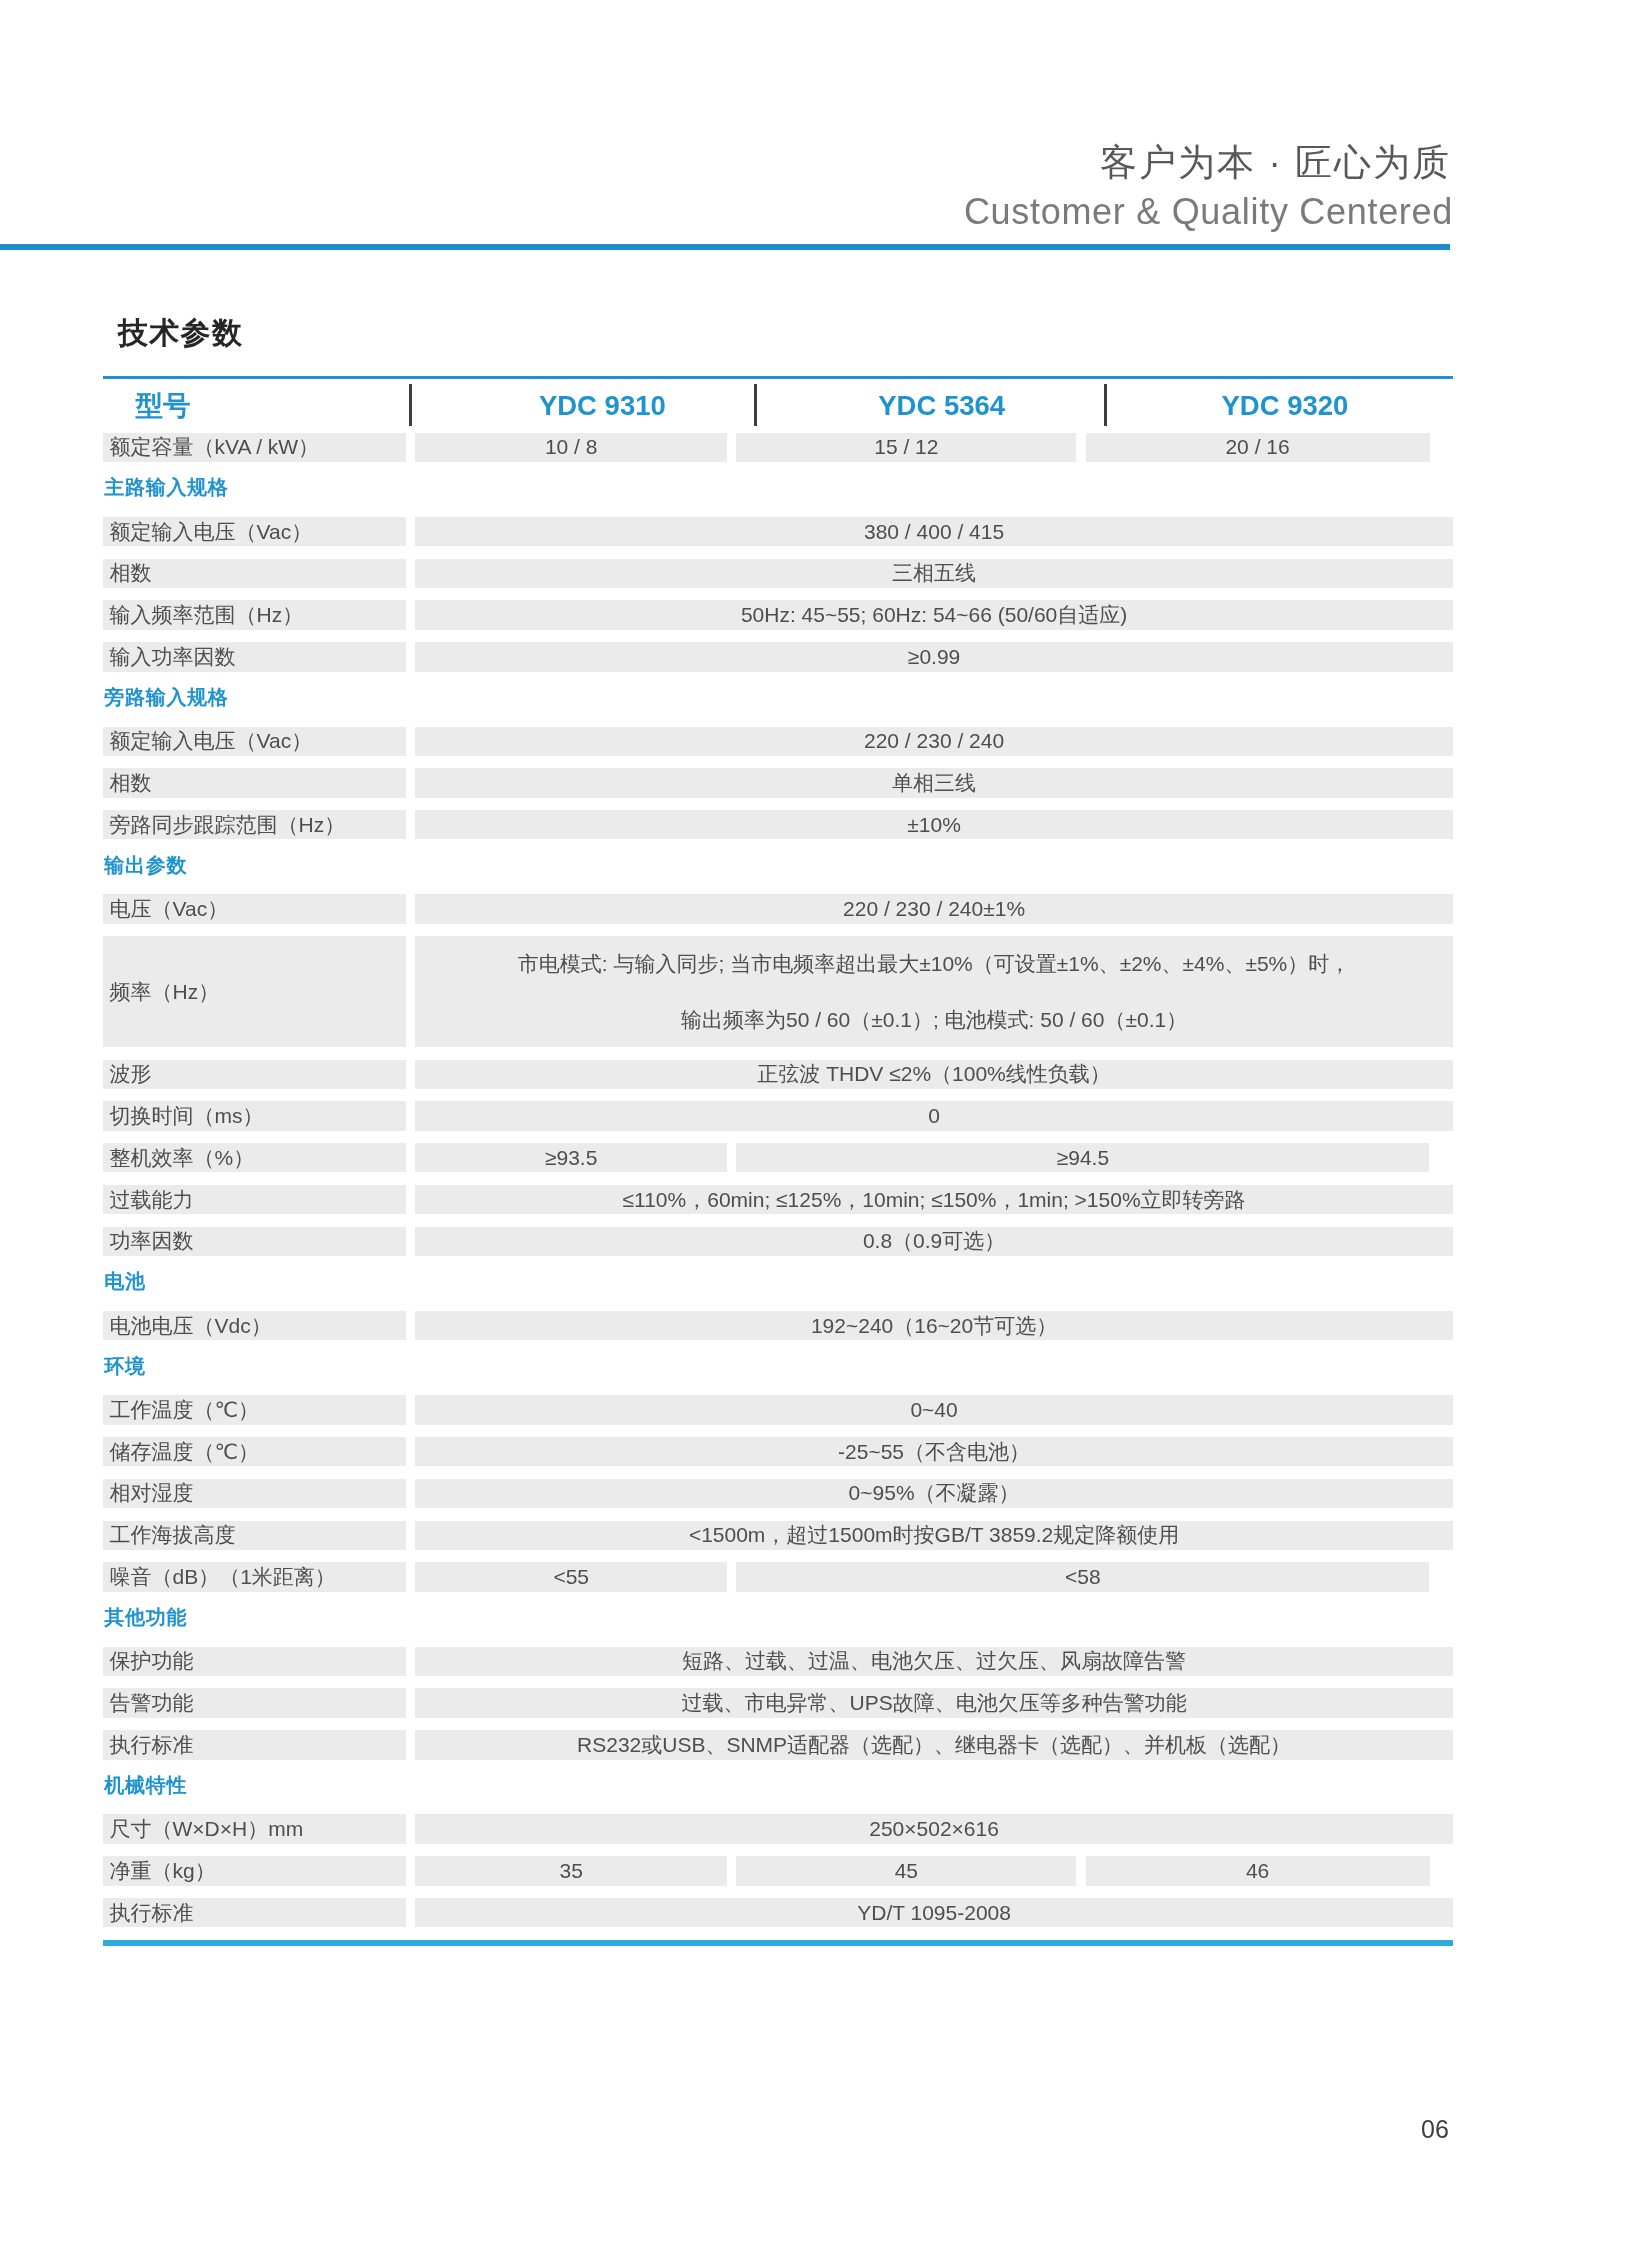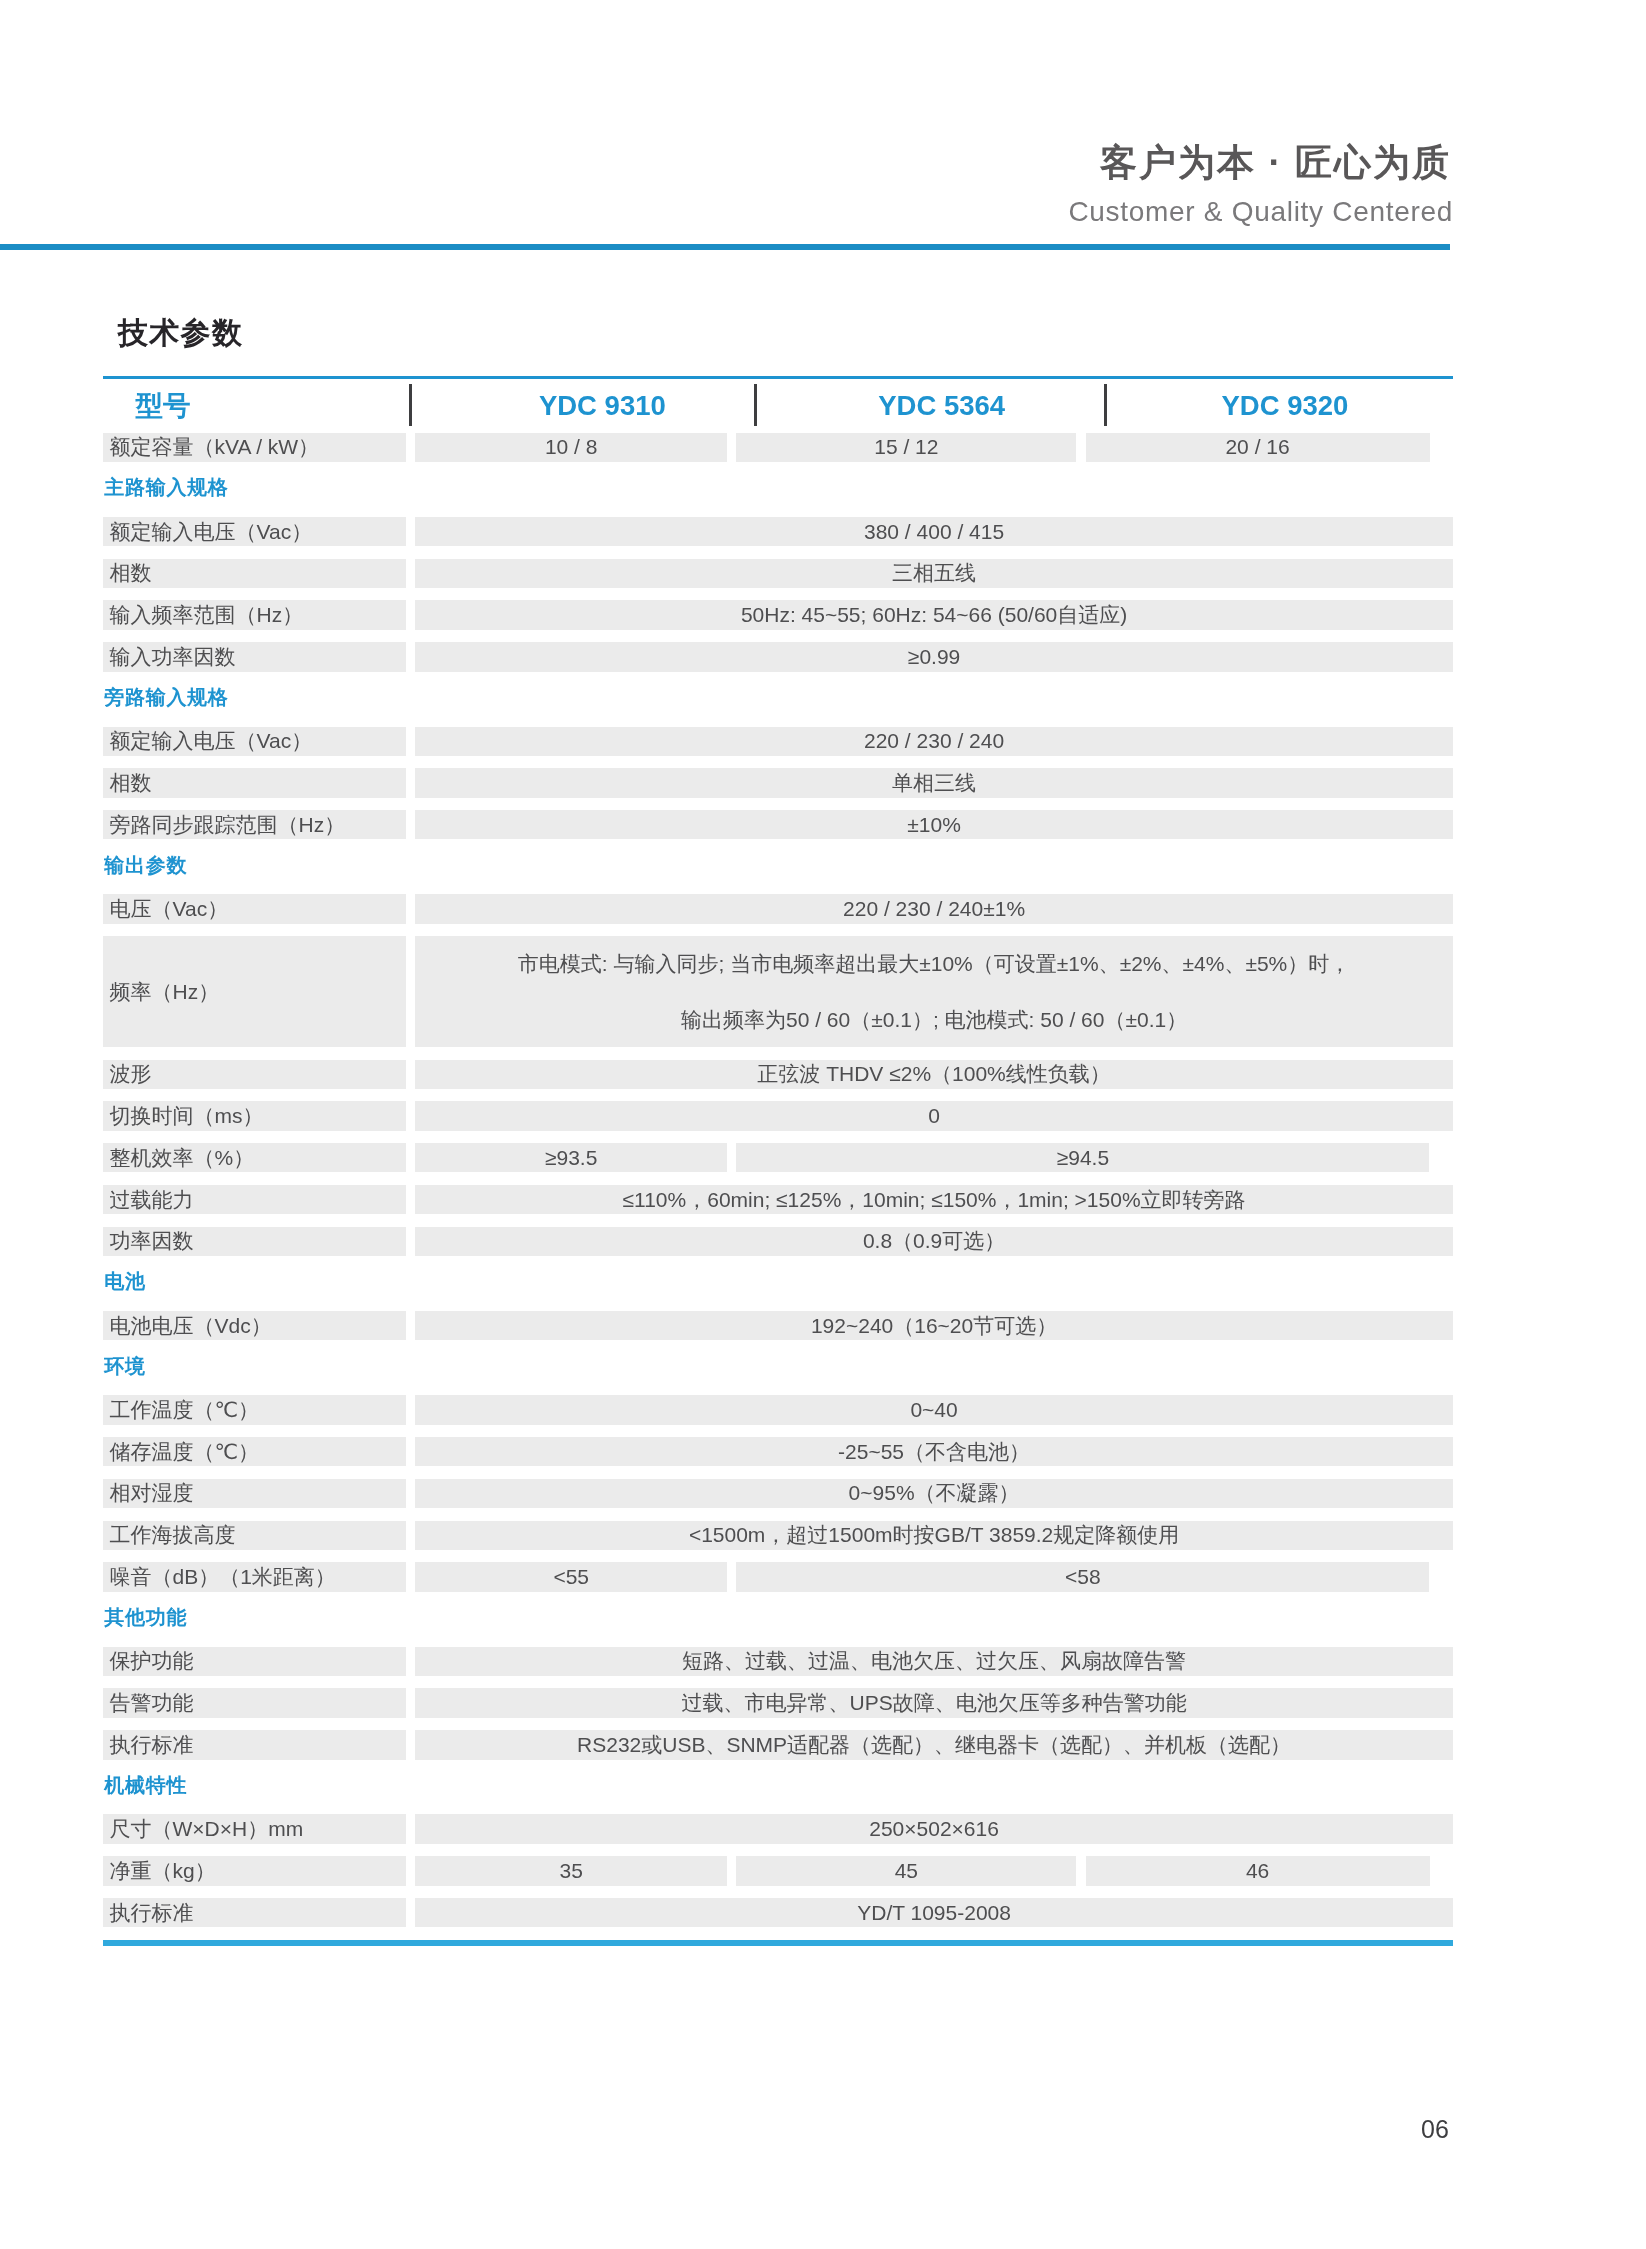--- a/index.html
+++ b/index.html
@@ -12,26 +12,26 @@
     --accent:#1E93D0;
     --bottom-line:#30A9DD;
     --cell-bg:#EBEBEB;
     --cell-text:#4E4E50;
   }
   .page{position:relative;width:1647px;height:2250px;overflow:hidden;background:#fff;}
 
   
   .hdr-title-cn{
     position:absolute;top:143px;right:196px;
-    font-size:37px;font-weight:700;color:#595758;letter-spacing:2px;
+    font-size:37px;font-weight:400;color:#595758;letter-spacing:2px;
     line-height:39px;white-space:nowrap;
   }
   .hdr-title-en{
     position:absolute;top:196px;right:194px;
-    font-size:28px;font-weight:300;color:#7A797B;letter-spacing:0.7px;
+    font-size:36px;font-weight:300;color:#7A797B;letter-spacing:0.7px;
     line-height:31px;white-space:nowrap;
   }
   .hdr-rule{
     position:absolute;top:244px;left:0;width:1450px;height:5.9px;
     background:#1B8DC5;
   }
 
   
   .doc-heading{
     position:absolute;top:313px;left:118px;

